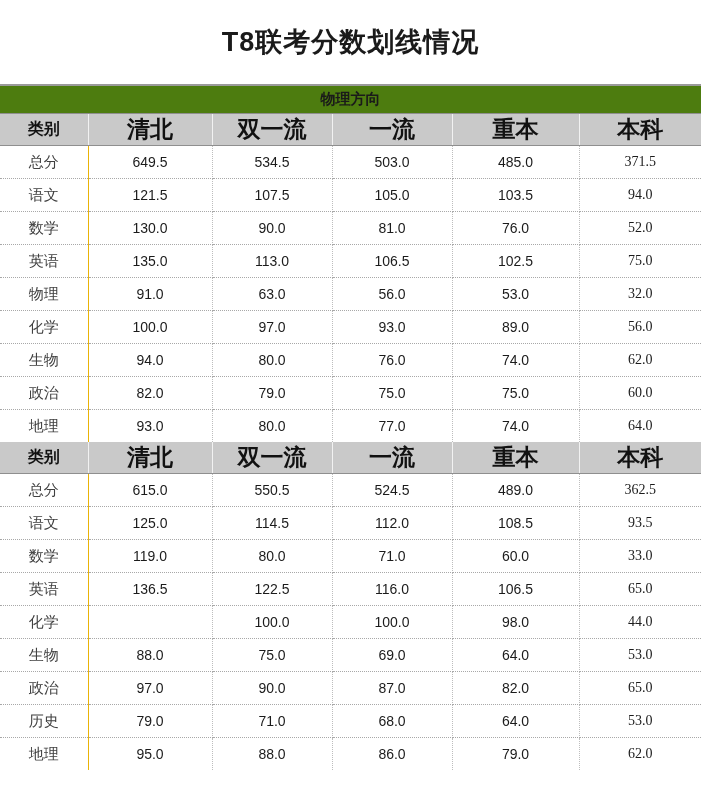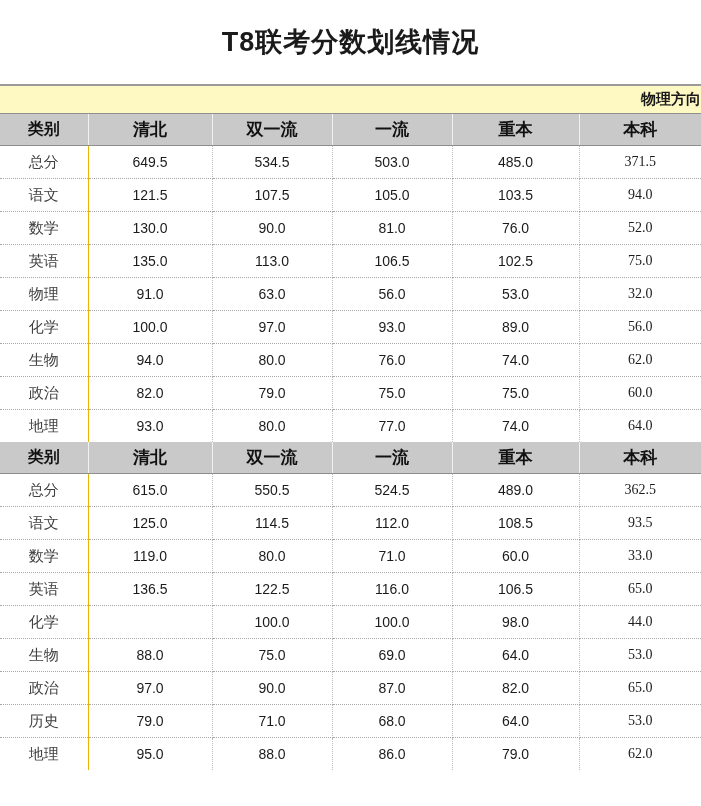--- a/index.html
+++ b/index.html
@@ -41,34 +41,34 @@
     table-layout: fixed;
   }
   table.score col.c0 { width: 88px; }
   table.score col.c1 { width: 124px; }
   table.score col.c2 { width: 120px; }
   table.score col.c3 { width: 120px; }
   table.score col.c4 { width: 127px; }
   table.score col.c5 { width: 122px; }
 
   .section-row td {
-    background: #fef9c3;
-    text-align: right;
+    background: #4d7c0f;
+    text-align: center;
     font-size: 15px;
     font-weight: bold;
     color: #1a1a1a;
     height: 27px;
     border-top: 1px solid #9a9a9a;
     border-bottom: 1px solid #8f8f8f;
     padding: 0;
   }
   .head-row td {
     background: #c9c9c9;
     text-align: center;
-    font-size: 17px;
+    font-size: 23px;
     font-weight: bold;
     color: #111;
     height: 31px;
     padding: 0;
     border-right: 1px solid #f2f2f2;
     border-bottom: 1px solid #8f8f8f;
   }
   .head-row td:last-child { border-right: none; }
   .head-row td.cat { font-size: 16px; }
 

